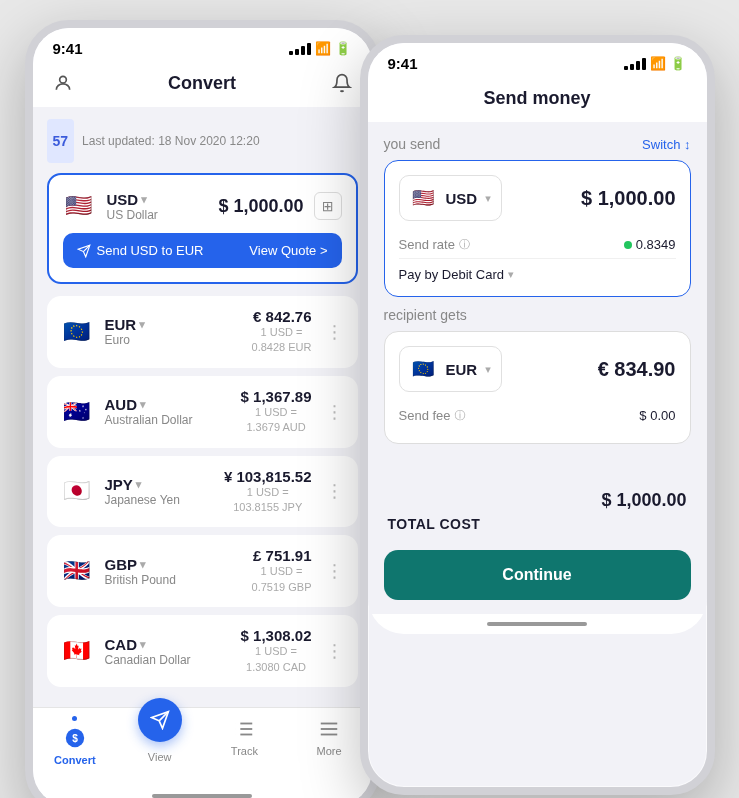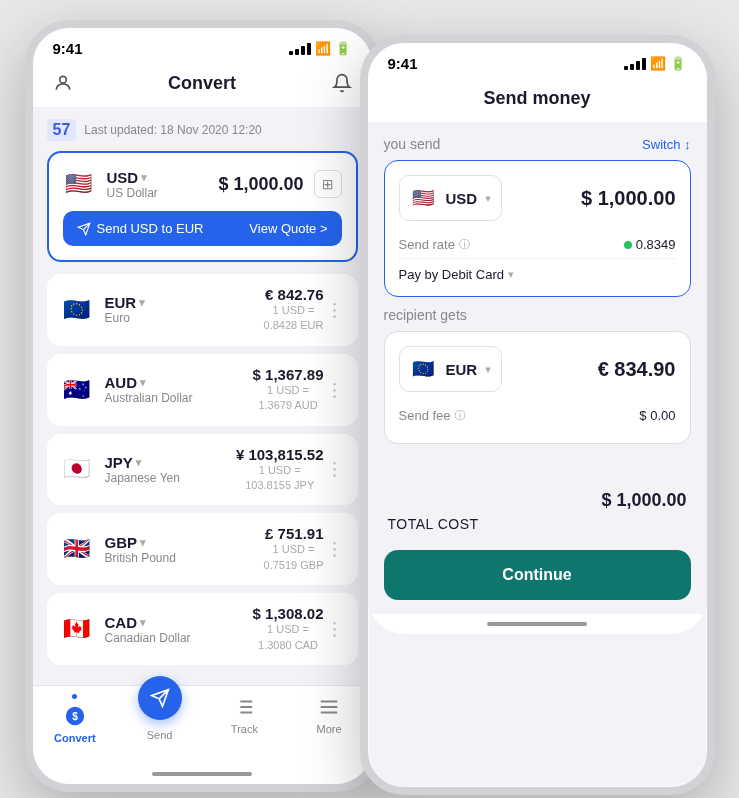--- a/index.html
+++ b/index.html
@@ -99,24 +99,24 @@
     
     .last-updated-bar {
       display: flex;
       align-items: center;
       gap: 8px;
       margin-bottom: 10px;
     }
     .update-badge {
       background: #e0e7ff;
       color: #3b5bdb;
-      font-size: 16px;
+      font-size: 14px;
       font-weight: 600;
       border-radius: 4px;
-      padding: 2px 6px;
+      padding: 14px 6px;
     }
     .update-text {
       font-size: 12px;
       color: #888;
     }
     
     .main-currency-card {
       background: #fff;
       border-radius: 14px;
       padding: 14px;
@@ -203,21 +203,21 @@
       border-radius: 14px;
       padding: 12px 14px;
       margin-bottom: 8px;
       display: flex;
       align-items: center;
       justify-content: space-between;
     }
     .currency-right {
       display: flex;
       align-items: center;
-      gap: 2px;
+      gap: 14px;
     }
     .amount-col {
       text-align: right;
     }
     .amount-main {
       font-size: 15px;
       font-weight: 600;
       color: #1a1a2e;
     }
     .amount-sub {
@@ -376,21 +376,21 @@
       border: 1.5px solid #ddd;
     }
     .total-cost-row {
       display: flex;
       justify-content: space-between;
       align-items: center;
       padding: 14px 4px;
     }
     .total-label {
       font-size: 14px;
-      font-weight: 400;
+      font-weight: 700;
       color: #1a1a2e;
       letter-spacing: 0.5px;
       margin-top: 48px;
     }
     .total-value {
       font-size: 18px;
       font-weight: 700;
       color: #1a1a2e;
     }
     .continue-btn {
@@ -602,21 +602,21 @@
           </div>
           <span class="nav-label active">Convert</span>
         </div>
         <div class="nav-item">
           <div class="nav-icon-send">
             <svg width="20" height="20" viewBox="0 0 24 24" fill="none" stroke="white" stroke-width="2">
               <line x1="22" y1="2" x2="11" y2="13"></line>
                 <polygon points="22 2 15 22 11 13 2 9 22 2"></polygon>
             </svg>
           </div>
-          <span class="nav-label" style="margin-top:6px;">Send</span>
+          <span class="nav-label" style="margin-top:6px;">View</span>
         </div>
         <div class="nav-item">
           <div class="nav-icon" style="color:#888;">
             <svg width="22" height="22" viewBox="0 0 24 24" fill="none" stroke="#888" stroke-width="2">
               <line x1="8" y1="6" x2="21" y2="6"></line>
                 <line x1="8" y1="12" x2="21" y2="12"></line>
                 <line x1="8" y1="18" x2="21" y2="18"></line>
               <line x1="3" y1="6" x2="3.01" y2="6"></line>
                 <line x1="3" y1="12" x2="3.01" y2="12"></line>
                 <line x1="3" y1="18" x2="3.01" y2="18"></line>

